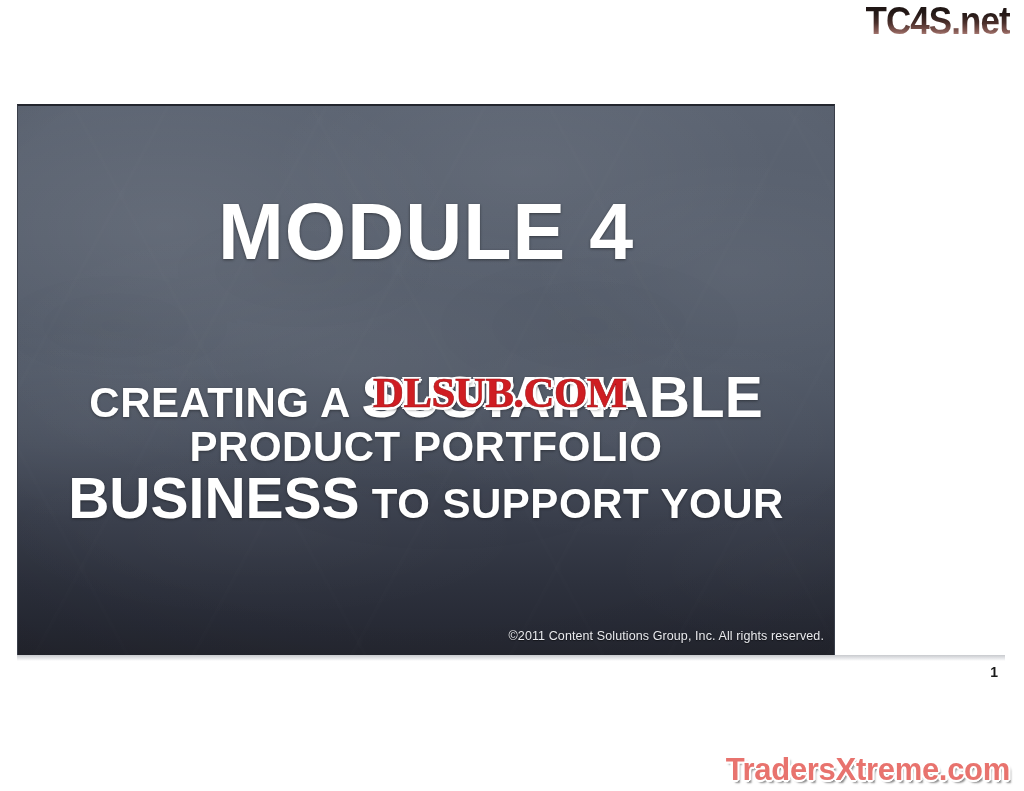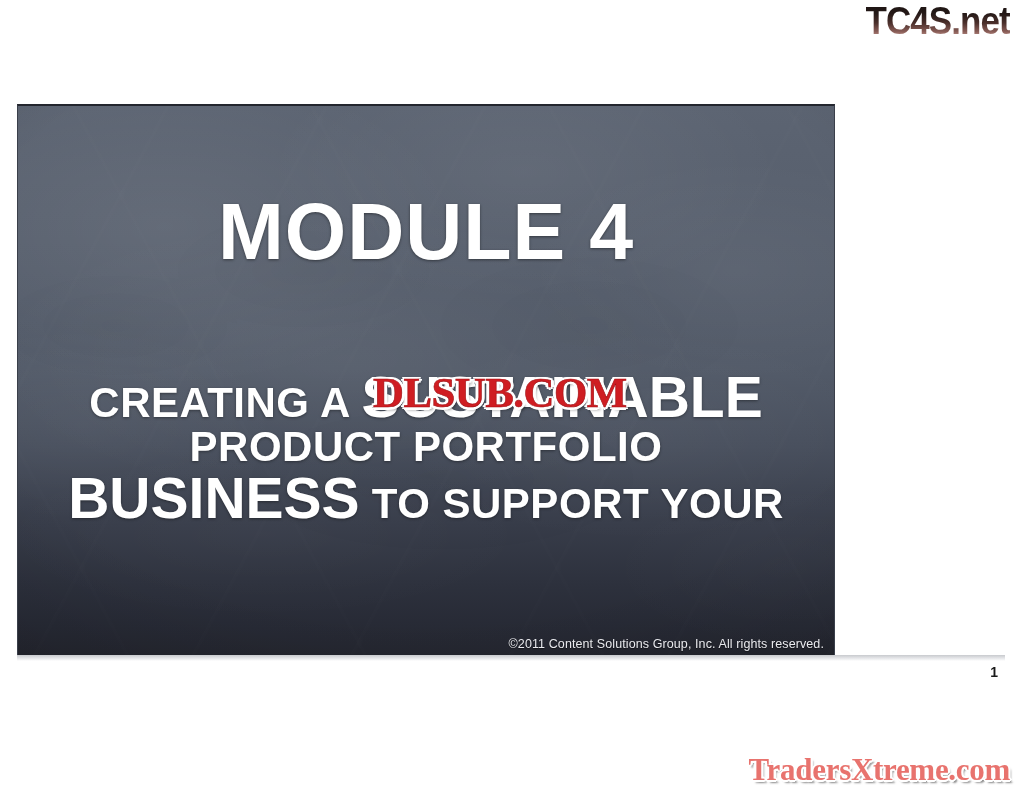--- a/index.html
+++ b/index.html
@@ -172,21 +172,21 @@
   }
   .sub-lg {
     font-size: 57px;
     font-weight: bold;
     letter-spacing: 0px;
     vertical-align: baseline;
   }
   #slide-copyright {
     position: absolute;
     right: 10px;
-    bottom: 4px;
+    bottom: 12px;
     font-size: 12.5px;
     color: #e9eaee;
     letter-spacing: 0.1px;
     white-space: nowrap;
     text-shadow: 0 1px 1px rgba(0,0,0,0.5);
   }
 
   
   #slide-number {
     position: absolute;
@@ -218,21 +218,21 @@
        0 -2.5px 0 #ffffff, 0 2.5px 0 #ffffff,
       -2px -2px 0 #ffffff,  2px -2px 0 #ffffff,
       -2px  2px 0 #ffffff,  2px  2px 0 #ffffff,
       -3.2px 0 0 #ffffff, 3.2px 0 0 #ffffff,
        3px 3px 3px rgba(0,0,0,0.45);
   }
   #tradersxtreme-watermark {
     position: absolute;
     right: 14px;
     bottom: 6px;
-    font-family: Liberation Serif, serif;
+    font-family: Liberation Sans, sans-serif;
     font-weight: bold;
     font-size: 31px;
     line-height: 1;
     letter-spacing: -0.3px;
     color: #e8736e;
     white-space: nowrap;
     user-select: none;
     text-shadow:
       -1.6px 0 0 #ffffff,  1.6px 0 0 #ffffff,
        0 -1.6px 0 #ffffff, 0 1.6px 0 #ffffff,

